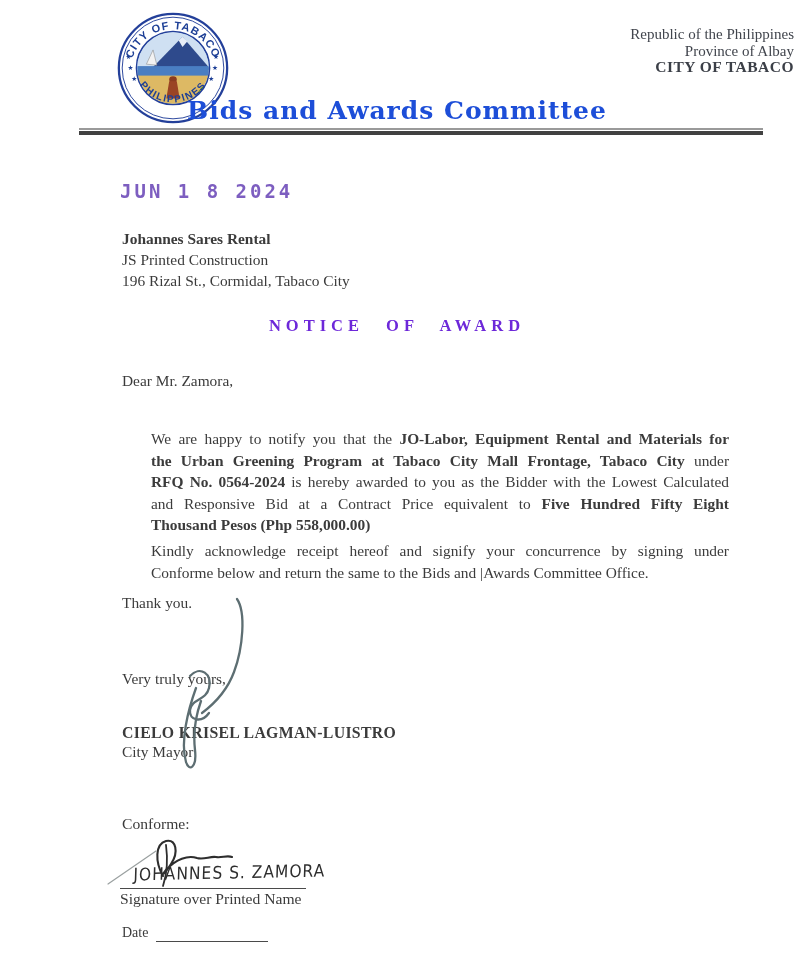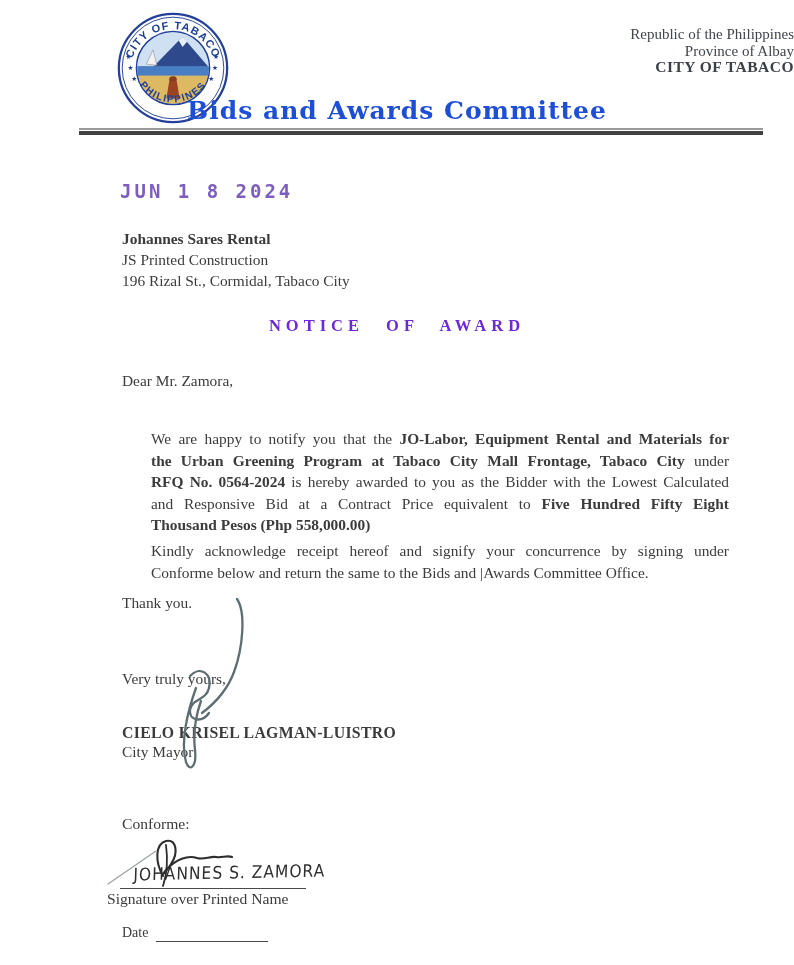--- a/index.html
+++ b/index.html
@@ -67,21 +67,21 @@
   .conforme-label { left: 122px; top: 815px; font-size: 15.6px; }
   .hand-name {
     left: 133px; top: 867px;
     font-family: "DejaVu Sans", sans-serif;
     font-size: 15.5px; letter-spacing: 1px; color: #2e2e2e;
     transform: rotate(-1.2deg) skewX(-3deg) scaleY(1.12);
     transform-origin: left bottom;
     white-space: nowrap;
   }
   .sig-underline  { left: 120px; top: 888px; width: 186px; border-top: 1.7px solid #4a4a4a; }
-  .sig-caption    { left: 107px; top: 890px; font-size: 15.6px; text-align: center; }
+  .sig-caption    { left: 120px; top: 890px; font-size: 15.6px; text-align: center; }
   .date-row       { left: 122px; top: 925px; font-size: 14px; }
   .date-underline { left: 156px; top: 941px; width: 112px; border-top: 1.6px solid #4a4a4a; }
 
   .sig-overlay { left: 0; top: 0; width: 794px; height: 965px; pointer-events: none; }
 </style>
 </head>
 <body>
 
 <div class="page">
 

